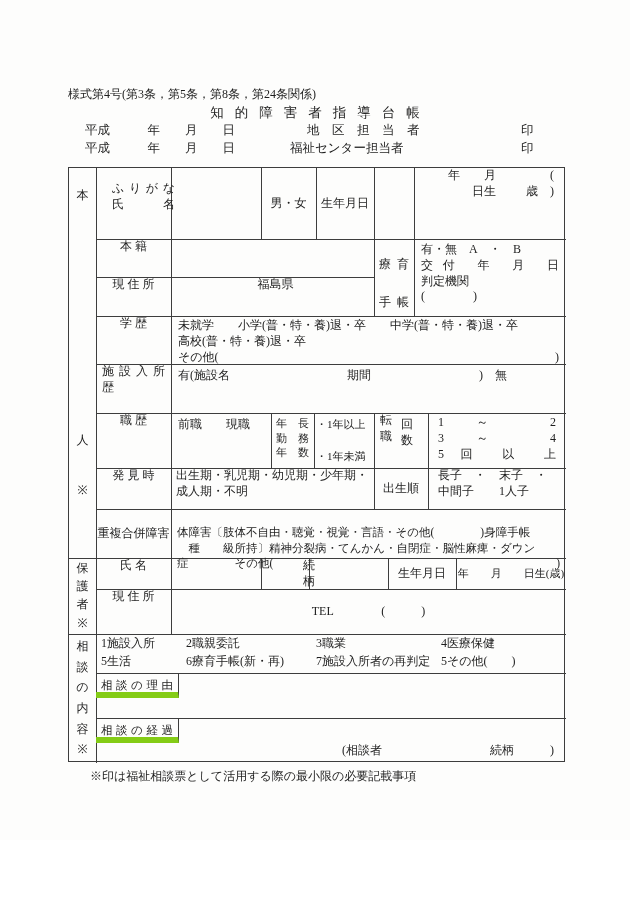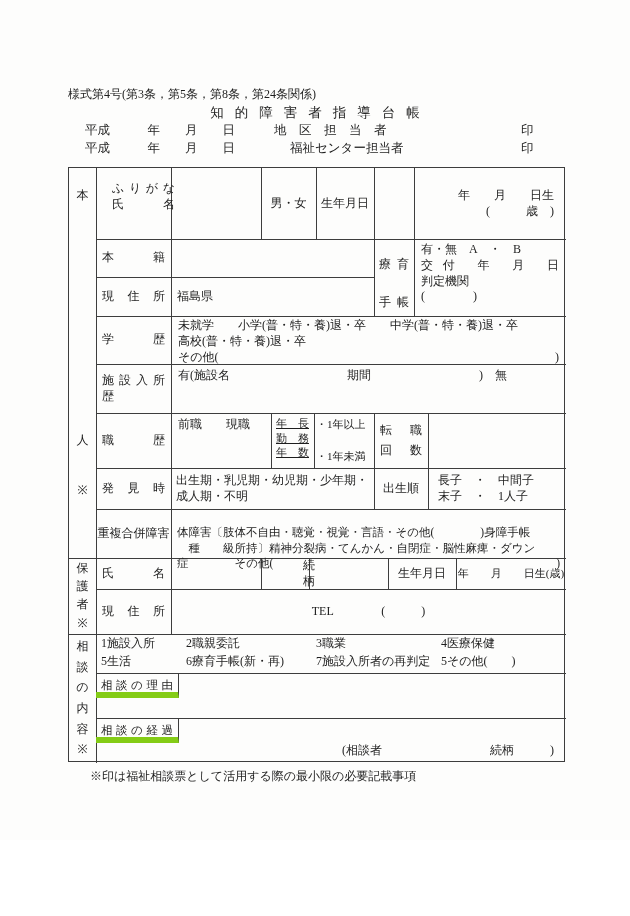--- a/index.html
+++ b/index.html
@@ -9,42 +9,42 @@
     font-family:"Liberation Serif","DejaVu Serif",serif;
     color:#1e1e1e; font-size:12px; overflow:hidden;
   }
   .abs { position:absolute; }
   
   .frame { position:absolute; left:68px; top:167px; width:497px; height:595px; border:1px solid #3d3d3d; }
   .vl { position:absolute; width:1px; background:#3d3d3d; }
   .hl { position:absolute; height:1px; background:#3d3d3d; }
   .cell { position:absolute; line-height:1.32; }
   .jl { text-align:justify; text-align-last:justify; }
-  .vc { display:flex; flex-direction:column; justify-content:center; }
+  .vc { display:flex; flex-direction:row; justify-content:center; }
   .cc { display:flex; align-items:center; justify-content:center; text-align:center; }
   .labelcell { padding:0 6px; }
   .s11 { font-size:11px; }
   .s115 { font-size:11.5px; }
   .sbet { display:flex; justify-content:space-between; }
   .vlabel { display:flex; flex-direction:column; align-items:center; justify-content:space-evenly; text-align:center; }
   .title { letter-spacing:11px; font-size:13.5px; }
   .hdr { font-size:12.5px; }
   .inset-box { border-right:1px solid #3d3d3d; border-bottom:6px solid #84cc16; }
 </style>
 </head>
 <body>
 
 <div class="page">
 
   <div class="abs" style="left:68px; top:86px;">様式第4号(第3条，第5条，第8条，第24条関係)</div>
   <div class="abs title" style="left:0; top:104px; width:630px; text-align:center; padding-left:11px;">知的障害者指導台帳</div>
 
   <div>
     <span class="abs hdr" style="left:85px; top:122px;">平成　　　年　　月　　日</span>
-    <span class="abs hdr" style="left:274px; top:122px;text-align:center;">地　区　担　当　者</span>
+    <span class="abs hdr" style="left:307px; top:122px;text-align:center;">地　区　担　当　者</span>
     <span class="abs hdr" style="left:521px; top:122px;">印</span>
   </div>
   <div>
     <span class="abs hdr" style="left:85px; top:140px;">平成　　　年　　月　　日</span>
     <span class="abs hdr" style="left:290px; top:140px;">福祉センター担当者</span>
     <span class="abs hdr" style="left:521px; top:140px;">印</span>
   </div>
 
   <div class="frame">
 
@@ -131,32 +131,37 @@
     <div class="cell" style="left:102px; top:196px; width:395px; height:49px;">
       <span class="abs" style="left:7px; top:4px;">有(施設名</span>
       <span class="abs" style="left:176px; top:4px;">期間</span>
       <span class="abs" style="left:308px; top:4px;">)　無</span>
     </div>
 
     <div class="cell labelcell vc" style="left:27px; top:245px; width:75px; height:55px;">
       <div class="jl">職 歴</div>
     </div>
     <div class="cell" style="left:102px; top:245px; width:100px; height:55px; padding:4px 7px;">前職　　現職</div>
-    <div class="cell s11" style="left:202px; top:245px; width:43px; height:55px; padding:3px 5px;text-decoration:underline;">
+    <div class="cell s11" style="left:202px; top:245px; width:43px; height:55px; padding:3px 5px;">
       <div class="jl">年 長</div>
       <div class="jl">勤 務</div>
       <div class="jl">年 数</div>
     </div>
     <div class="cell s11" style="left:245px; top:245px; width:60px; height:55px; padding:4px 2px; display:flex; flex-direction:column; justify-content:space-between;">
       <div>・1年以上</div>
       <div>・1年未満</div>
     </div>
     <div class="cell vc labelcell" style="left:305px; top:245px; width:54px; height:55px;">
       <div class="jl">転 職</div>
       <div class="jl" style="margin-top:4px;">回 数</div>
+    </div>
+    <div class="cell" style="left:359px; top:245px; width:138px; height:55px; padding:2px 10px;">
+      <div class="jl">1 ～ 2</div>
+      <div class="jl">3 ～ 4</div>
+      <div class="jl">5 回 以 上</div>
     </div>
 
     <div class="cell labelcell vc" style="left:27px; top:300px; width:75px; height:41px;">
       <div class="jl">発 見 時</div>
     </div>
     <div class="cell vc" style="left:102px; top:300px; width:203px; height:41px; padding:0 5px;">出生期・乳児期・幼児期・少年期・成人期・不明</div>
     <div class="cell cc" style="left:305px; top:300px; width:54px; height:41px;">
         <span>出生順</span>
       </div>
     <div class="cell vc" style="left:359px; top:300px; width:138px; height:41px; padding:0 10px;">

